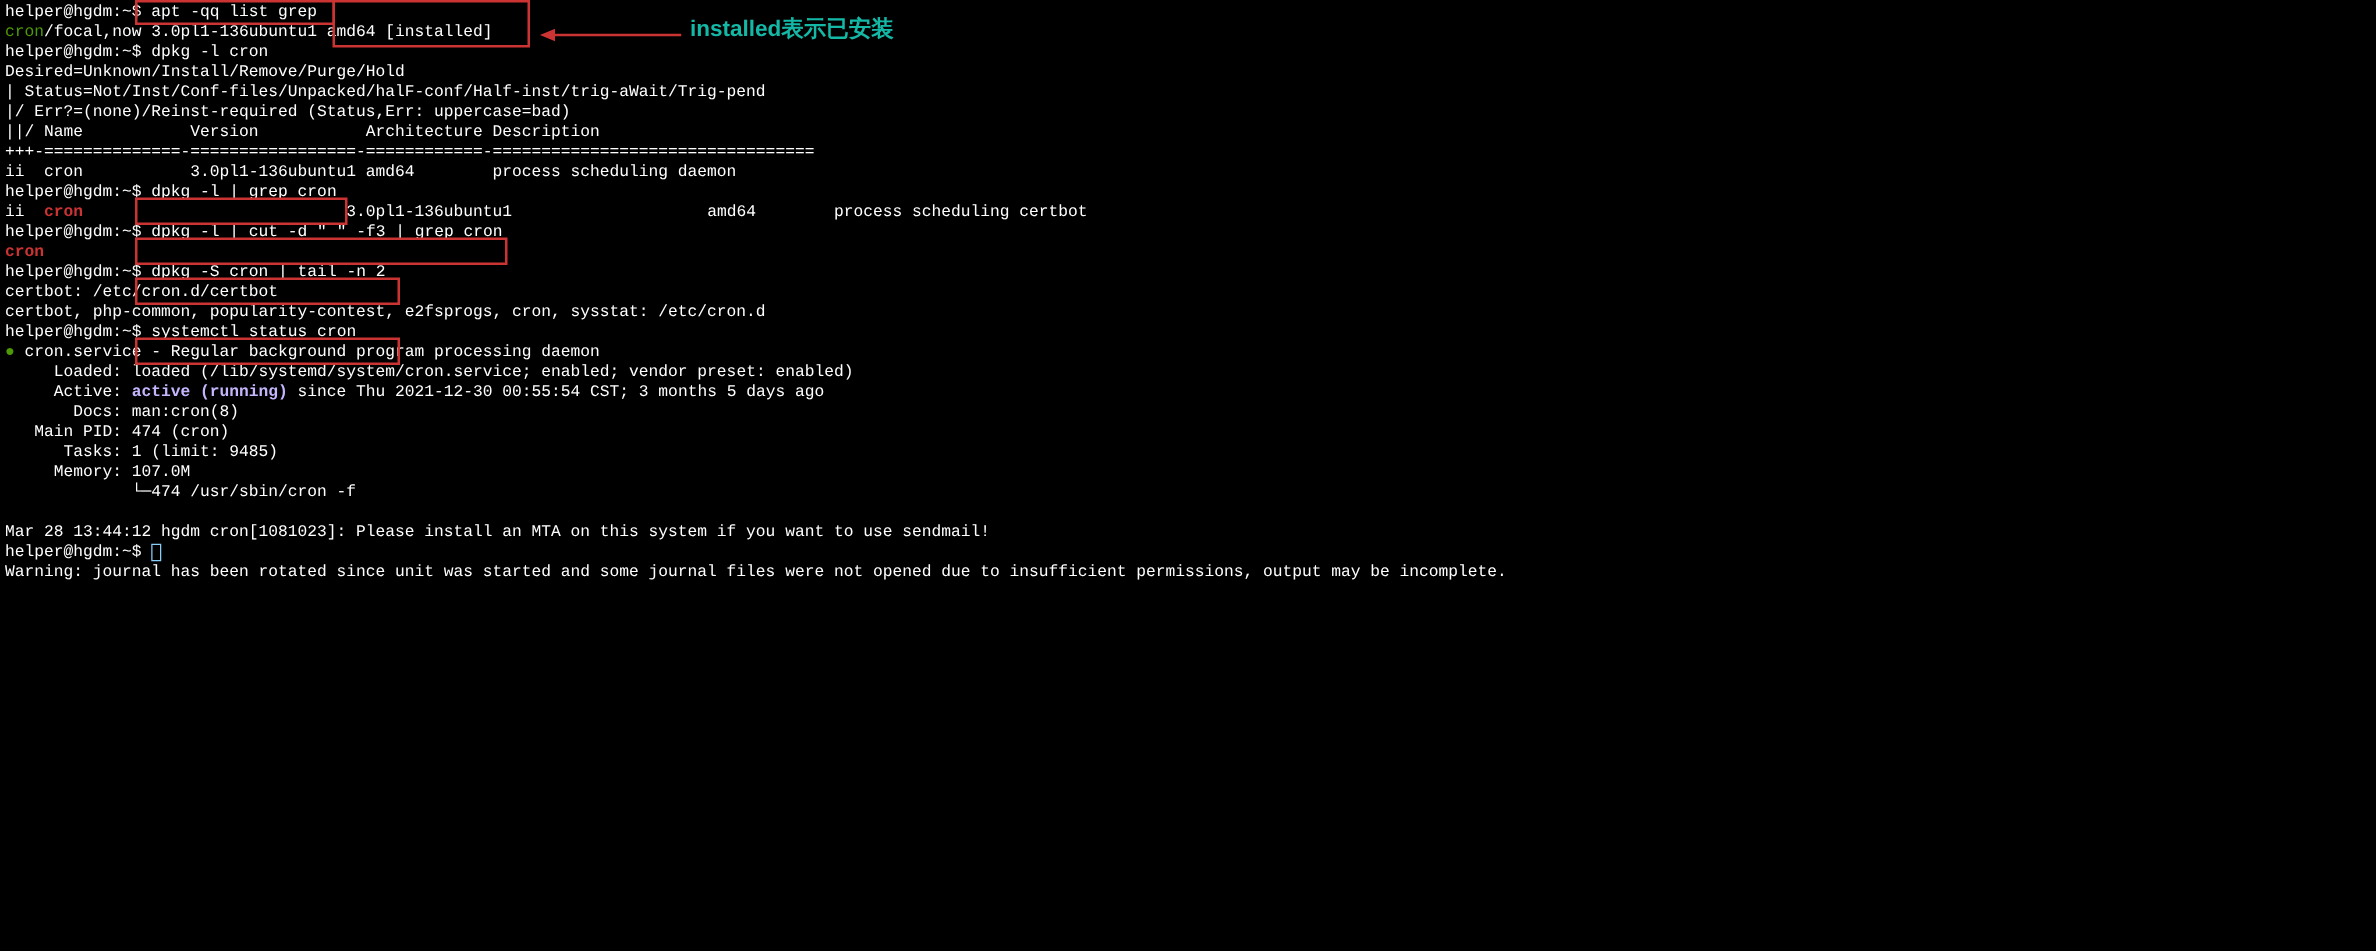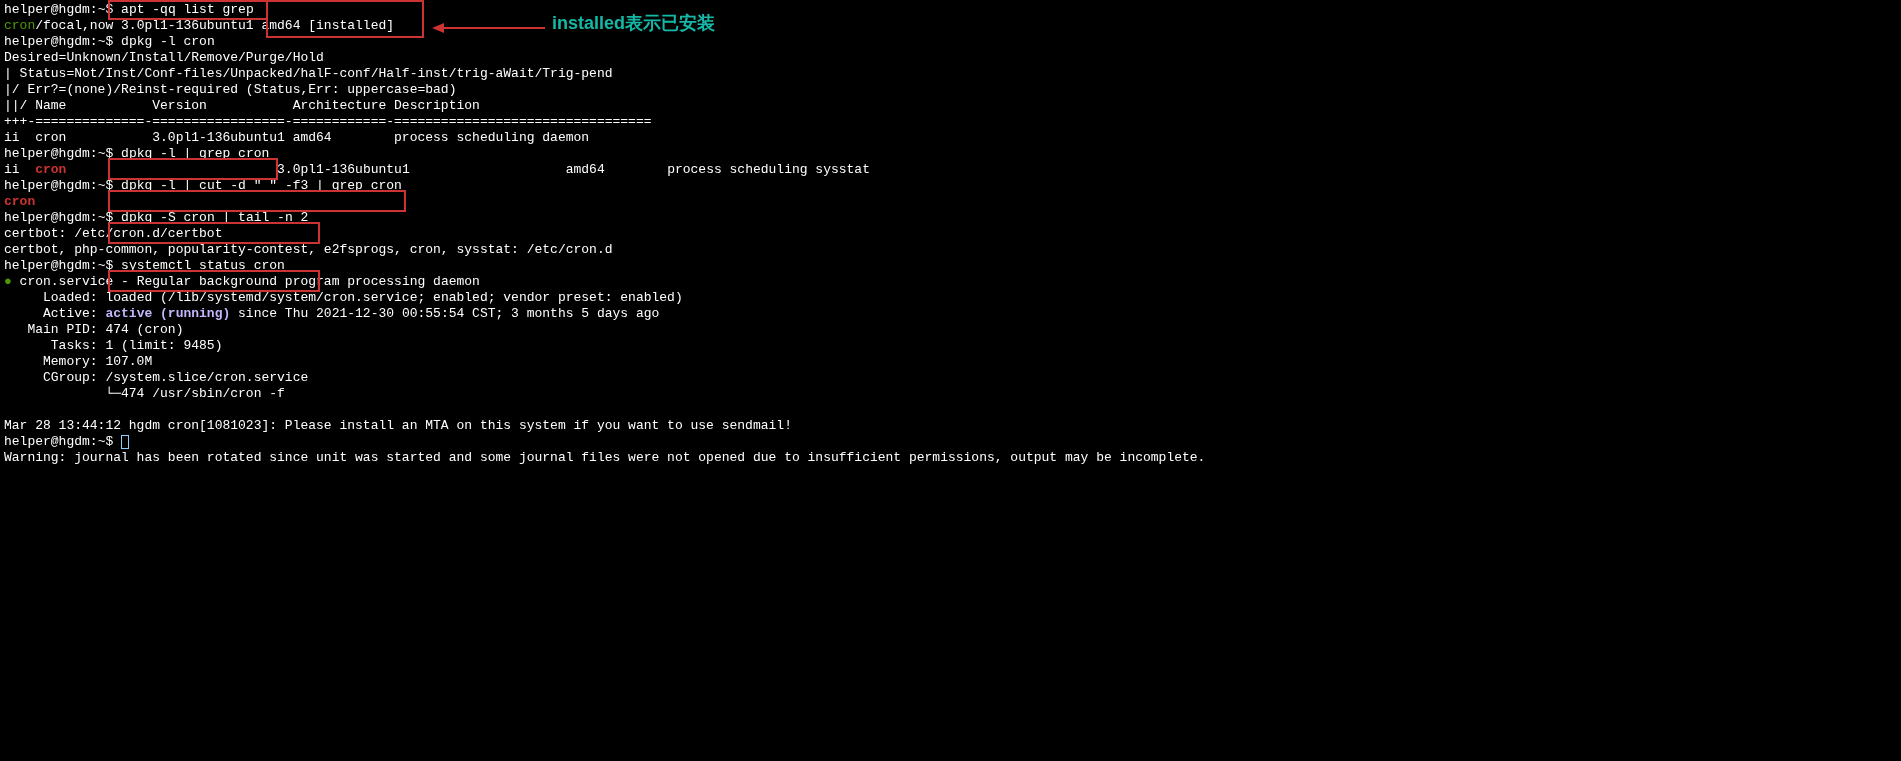--- a/index.html
+++ b/index.html
@@ -56,37 +56,37 @@
 
 <div class="line"><span><span>helper@hgdm</span><span>:</span><span>~</span><span>$</span></span> <span>dpkg -l cron</span></div>
 <div class="line">Desired=Unknown/Install/Remove/Purge/Hold</div>
 <div class="line">| Status=Not/Inst/Conf-files/Unpacked/halF-conf/Half-inst/trig-aWait/Trig-pend</div>
 <div class="line">|/ Err?=(none)/Reinst-required (Status,Err: uppercase=bad)</div>
 <div class="line">||/ Name           Version           Architecture Description</div>
 <div class="line">+++-==============-=================-============-=================================</div>
 <div class="line">ii  cron           3.0pl1-136ubuntu1 amd64        process scheduling daemon</div>
 
 <div class="line"><span><span>helper@hgdm</span><span>:</span><span>~</span><span>$</span></span> <span>dpkg -l | grep cron</span></div>
-<div class="line"><span>ii  </span><span style="color:#c33;font-weight:bold">cron</span><span>                           3.0pl1-136ubuntu1                    amd64        process scheduling sysstat</span></div>
+<div class="line"><span>ii  </span><span style="color:#c33;font-weight:bold">cron</span><span>                           3.0pl1-136ubuntu1                    amd64        process scheduling certbot</span></div>
 
 <div class="line"><span><span>helper@hgdm</span><span>:</span><span>~</span><span>$</span></span> <span>dpkg -l | cut -d " " -f3 | grep cron</span></div>
 <div class="line"><span style="color:#c33;font-weight:bold">cron</span></div>
 
 <div class="line"><span><span>helper@hgdm</span><span>:</span><span>~</span><span>$</span></span> <span>dpkg -S cron | tail -n 2</span></div>
 <div class="line">certbot: /etc/cron.d/certbot</div>
 <div class="line">certbot, php-common, popularity-contest, e2fsprogs, cron, sysstat: /etc/cron.d</div>
 
 <div class="line"><span><span>helper@hgdm</span><span>:</span><span>~</span><span>$</span></span> <span>systemctl status cron</span></div>
 <div class="line"><span class="bullet">●</span><span> cron.service - Regular background program processing daemon</span></div>
 <div class="line"><span>     Loaded: </span><span>loaded (/lib/systemd/system/cron.service; enabled; vendor preset: enabled)</span></div>
 <div class="line"><span>     Active: </span><span class="brgreen" style="font-weight:bold">active (running)</span><span> since Thu 2021-12-30 00:55:54 CST; 3 months 5 days ago</span></div>
+<div class="line">       Docs: man:cron(8)</div>
 <div class="line">   Main PID: 474 (cron)</div>
 <div class="line">      Tasks: 1 (limit: 9485)</div>
 <div class="line">     Memory: 107.0M</div>
-<div class="line">     CGroup: /system.slice/cron.service</div>
 <div class="line">             └─474 /usr/sbin/cron -f</div>
 
 <div class="line"> </div>
 <div class="line">Mar 28 13:44:12 hgdm cron[1081023]: Please install an MTA on this system if you want to use sendmail!</div>
 <div class="line"><span><span>helper@hgdm</span><span>:</span><span>~</span><span>$</span></span> <span class="cursor"></span></div>
 
 <div class="line">Warning: journal has been rotated since unit was started and some journal files were not opened due to insufficient permissions, output may be incomplete.</div>
 
 </div>
 

